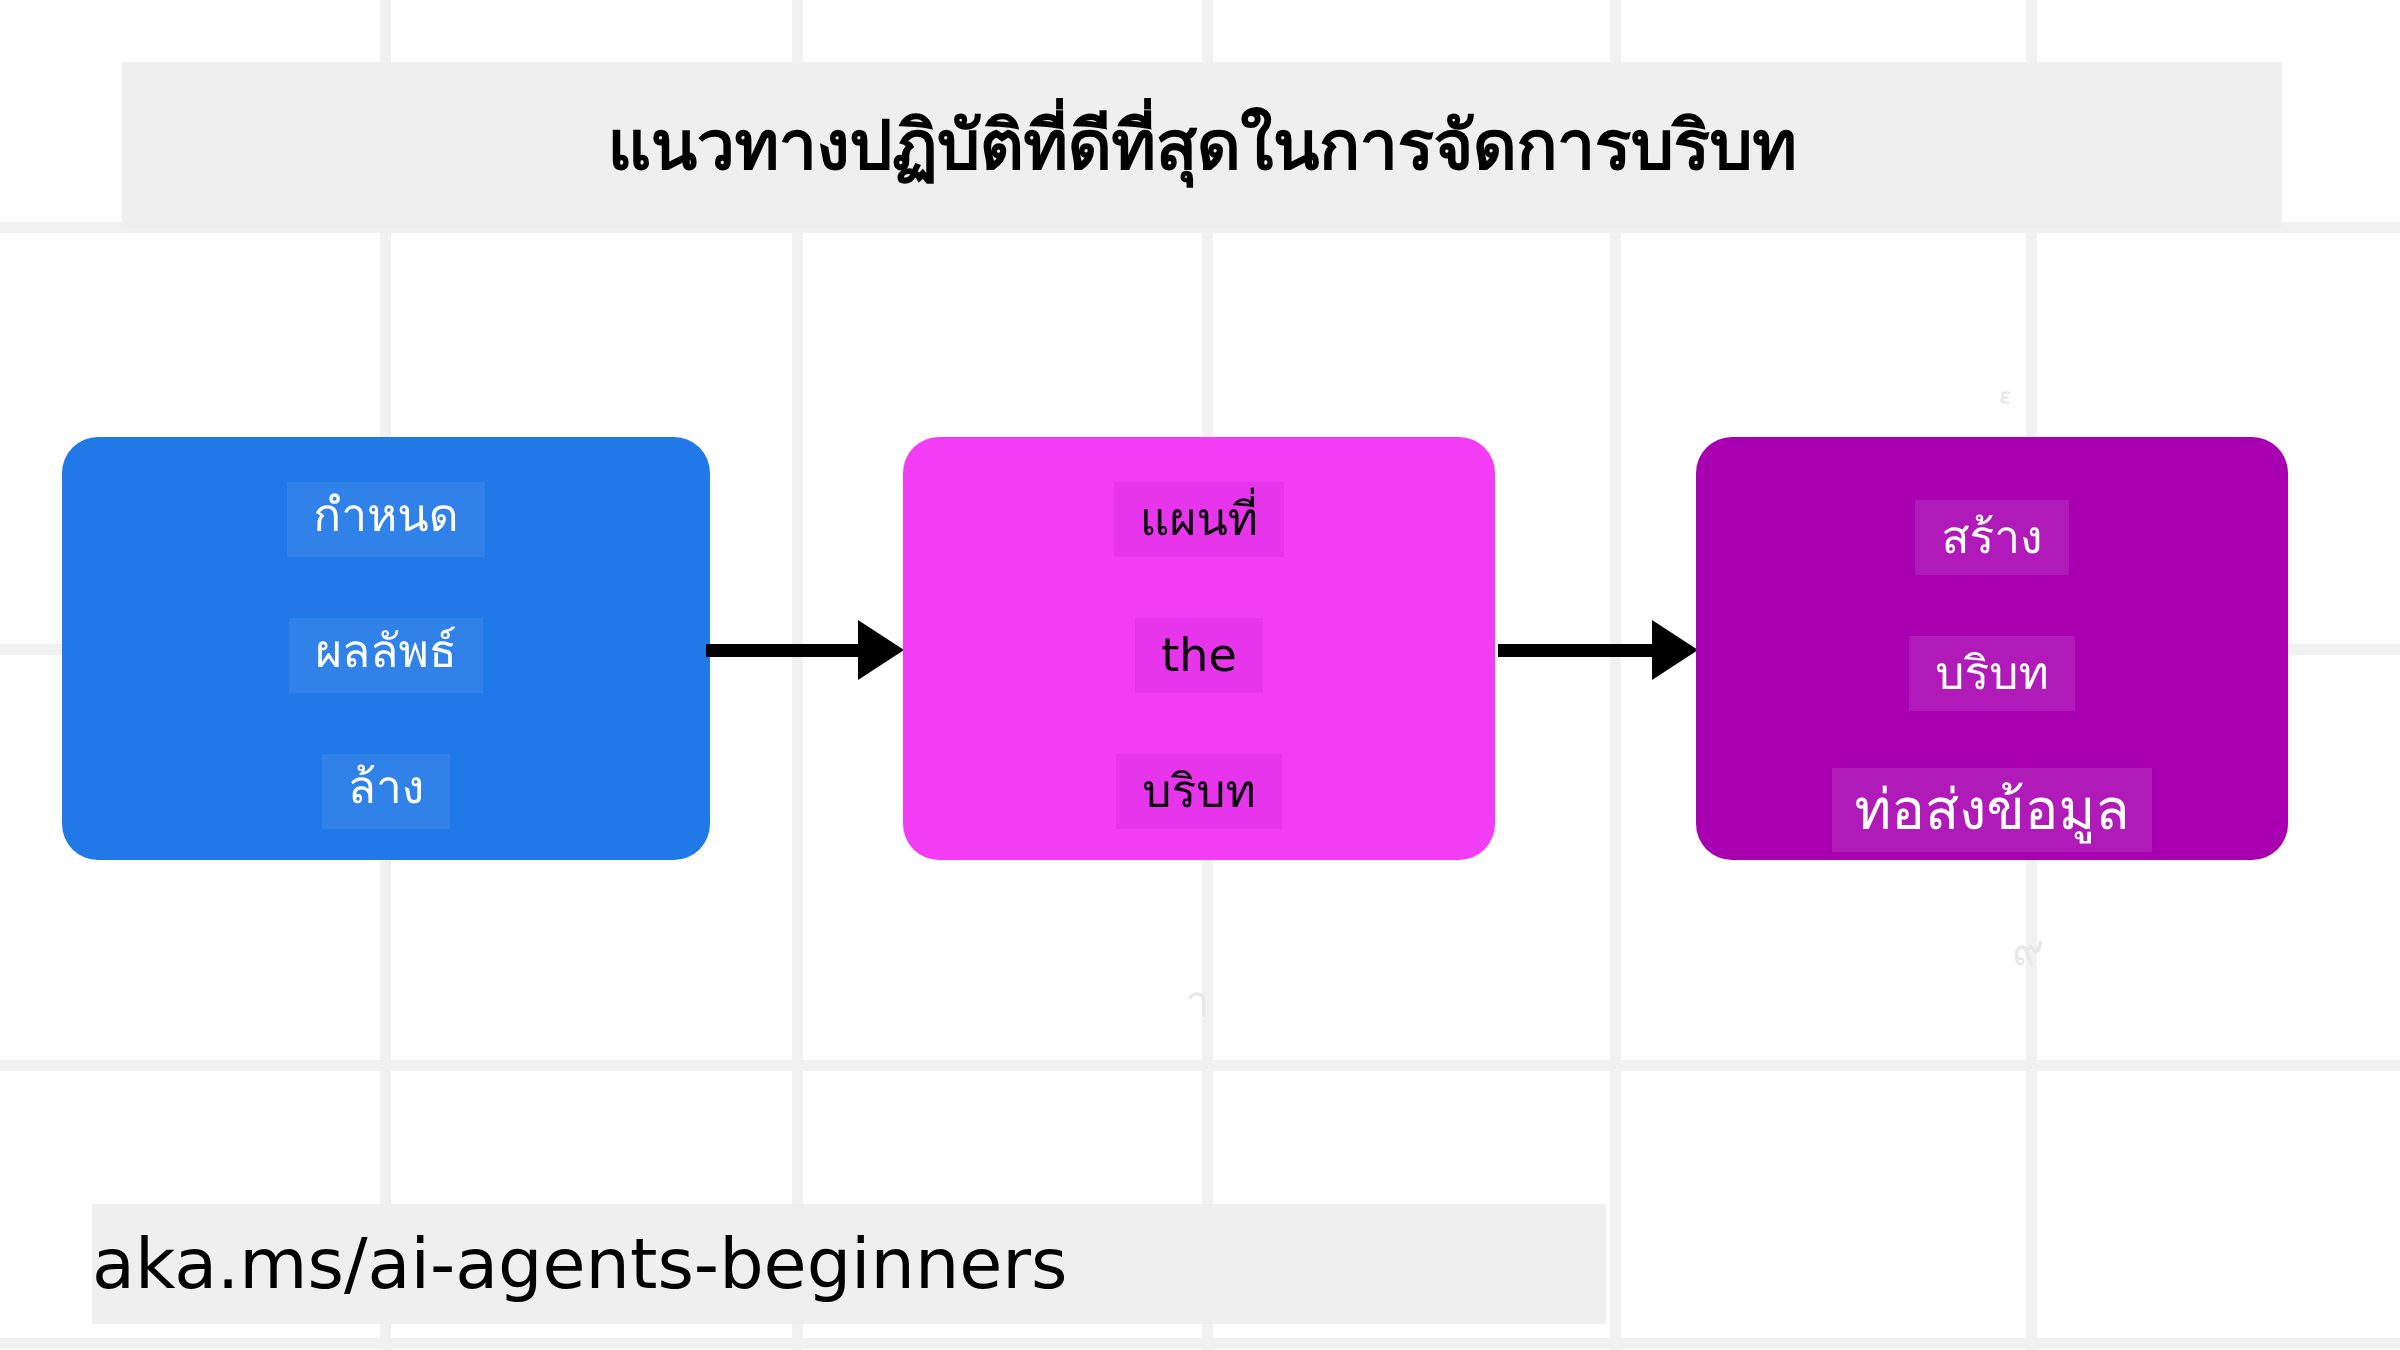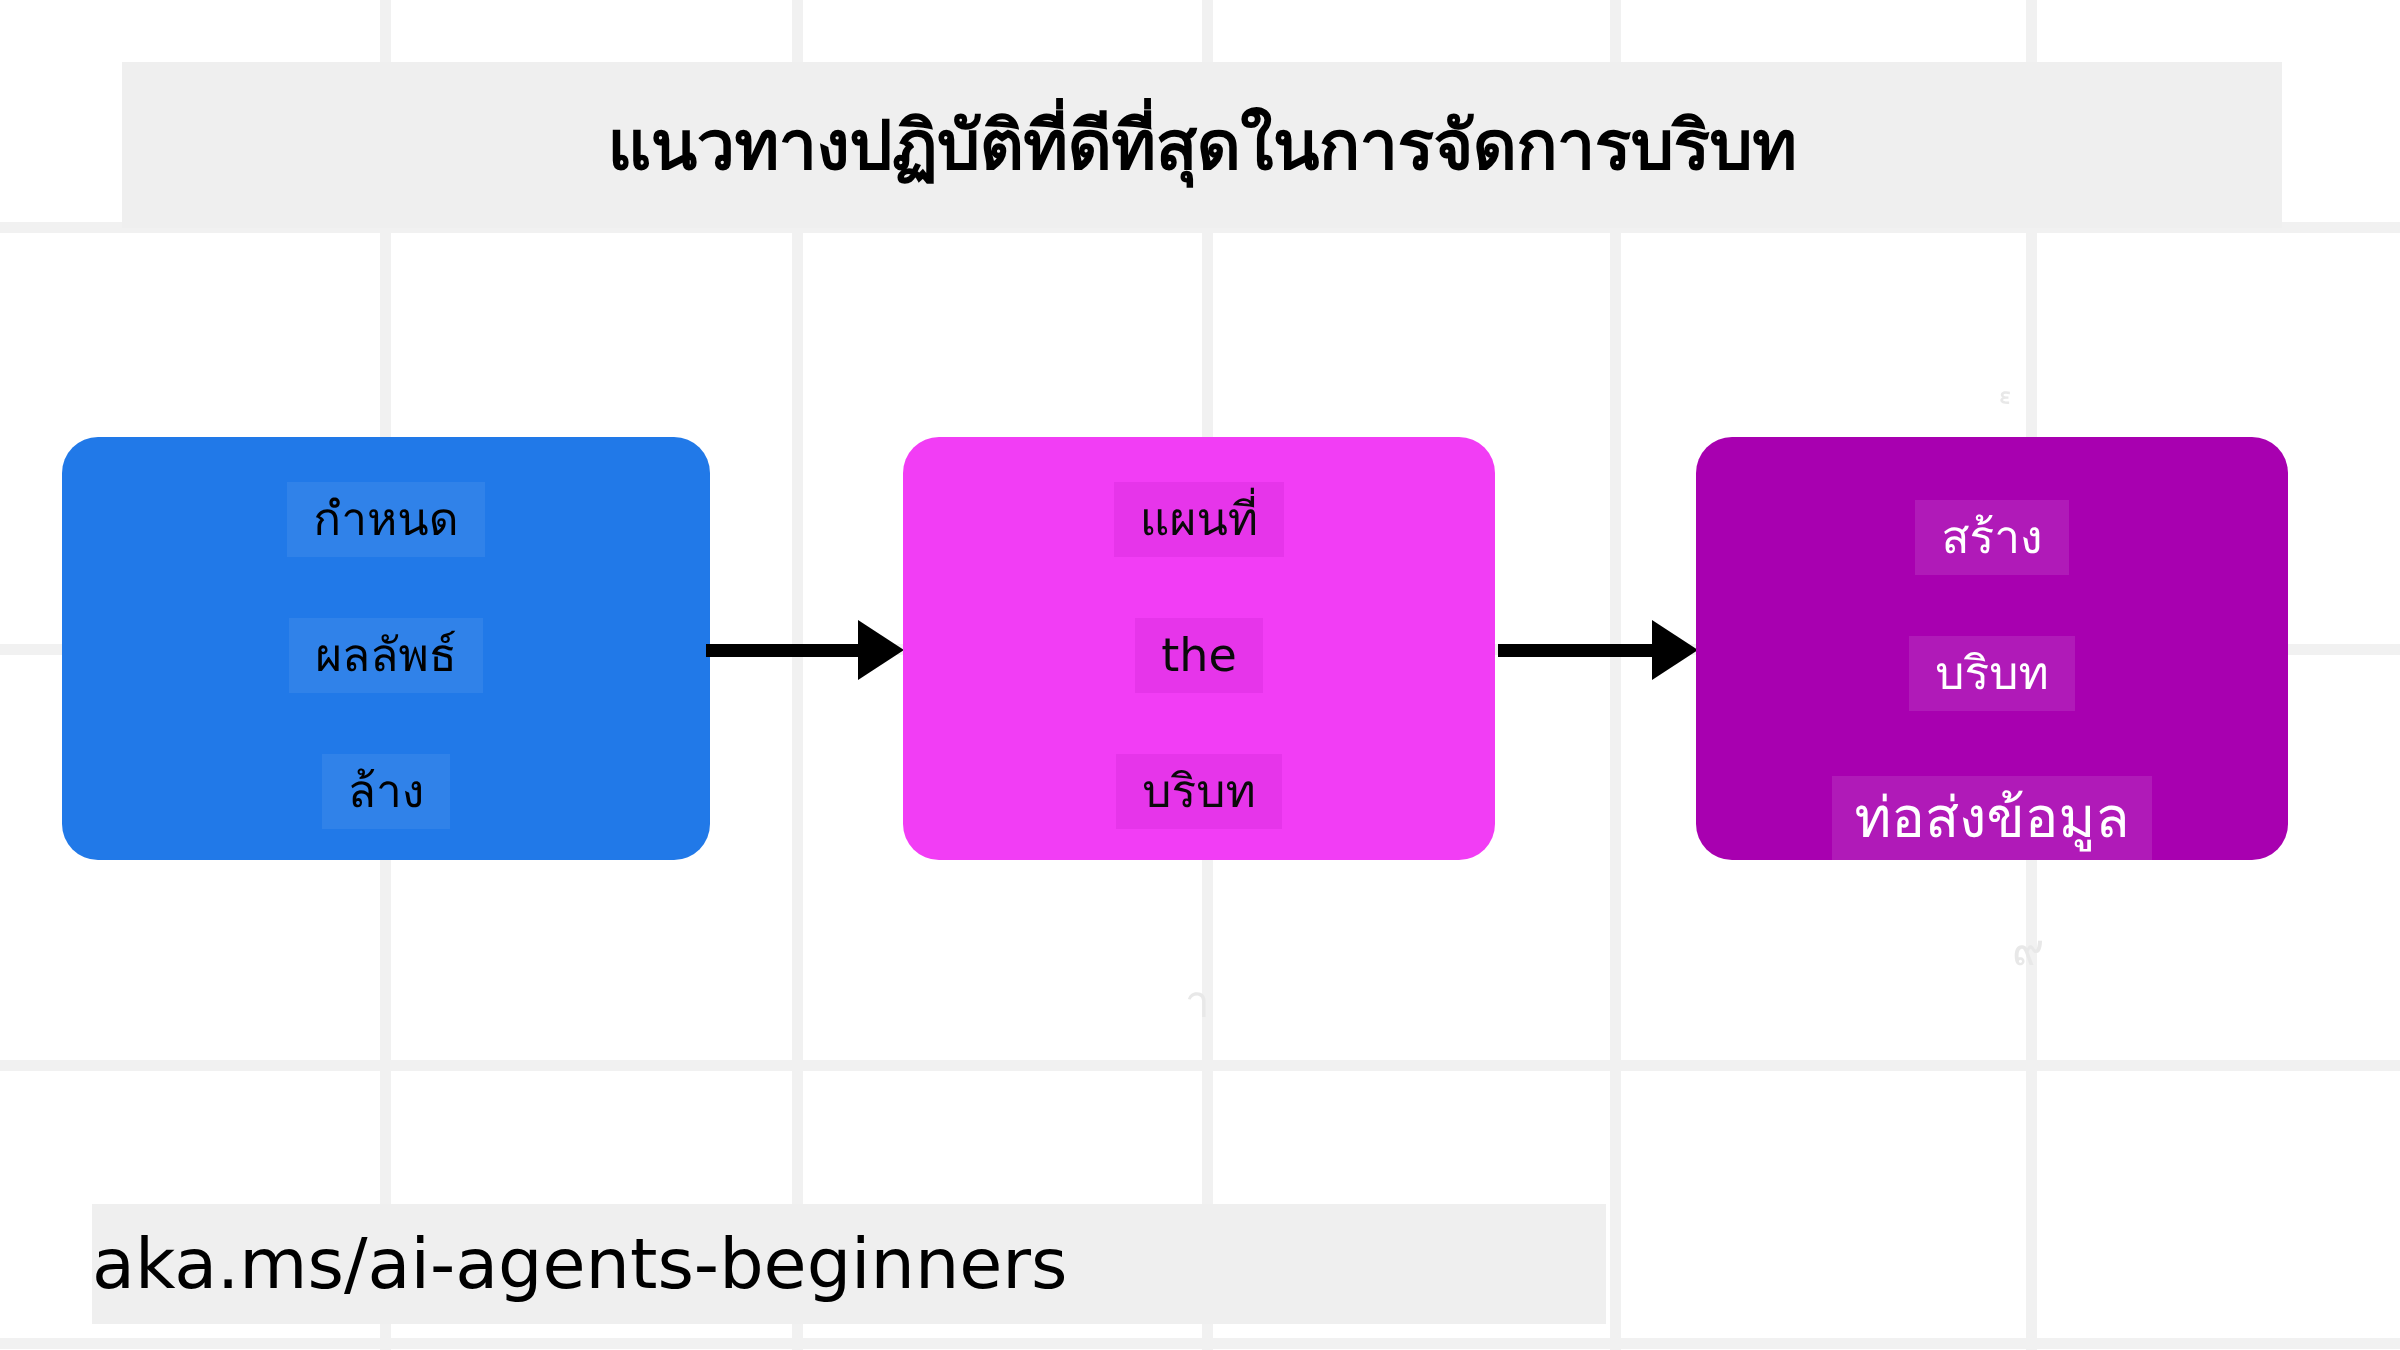--- a/index.html
+++ b/index.html
@@ -97,33 +97,33 @@
   .box-purple { left: 1696px; width: 592px;  background: #A800B0; }
 
   .chip {
     display: inline-block;
     padding: 8px 26px;
     font-size: 46px;
     line-height: 1.28;
     white-space: nowrap;
     text-align: center;
   }
-  .box-blue .chip   { background: rgba(255,255,255,0.07); color: #000000; }
+  .box-blue .chip   { background: rgba(255,255,255,0.07); color: #ffffff; font-family: Liberation Mono, monospace; }
   .box-pink .chip   { background: rgba(150,0,160,0.12);  color: #0a0a0a; }
   .box-purple .chip { background: rgba(255,255,255,0.10); color: #ffffff; margin-top: 36px; }
 
   .chip-row {
     display: flex;
     align-items: center;
     justify-content: center;
     width: 100%;
     height: 141px;
   }
   .chip-row.overflow {
-    align-items: flex-end;
+    align-items: center;
     overflow: visible;
   }
   .chip.big {
     font-size: 56px;
     padding: 6px 22px;
   }
 
   
   .arrow {
     position: absolute;

